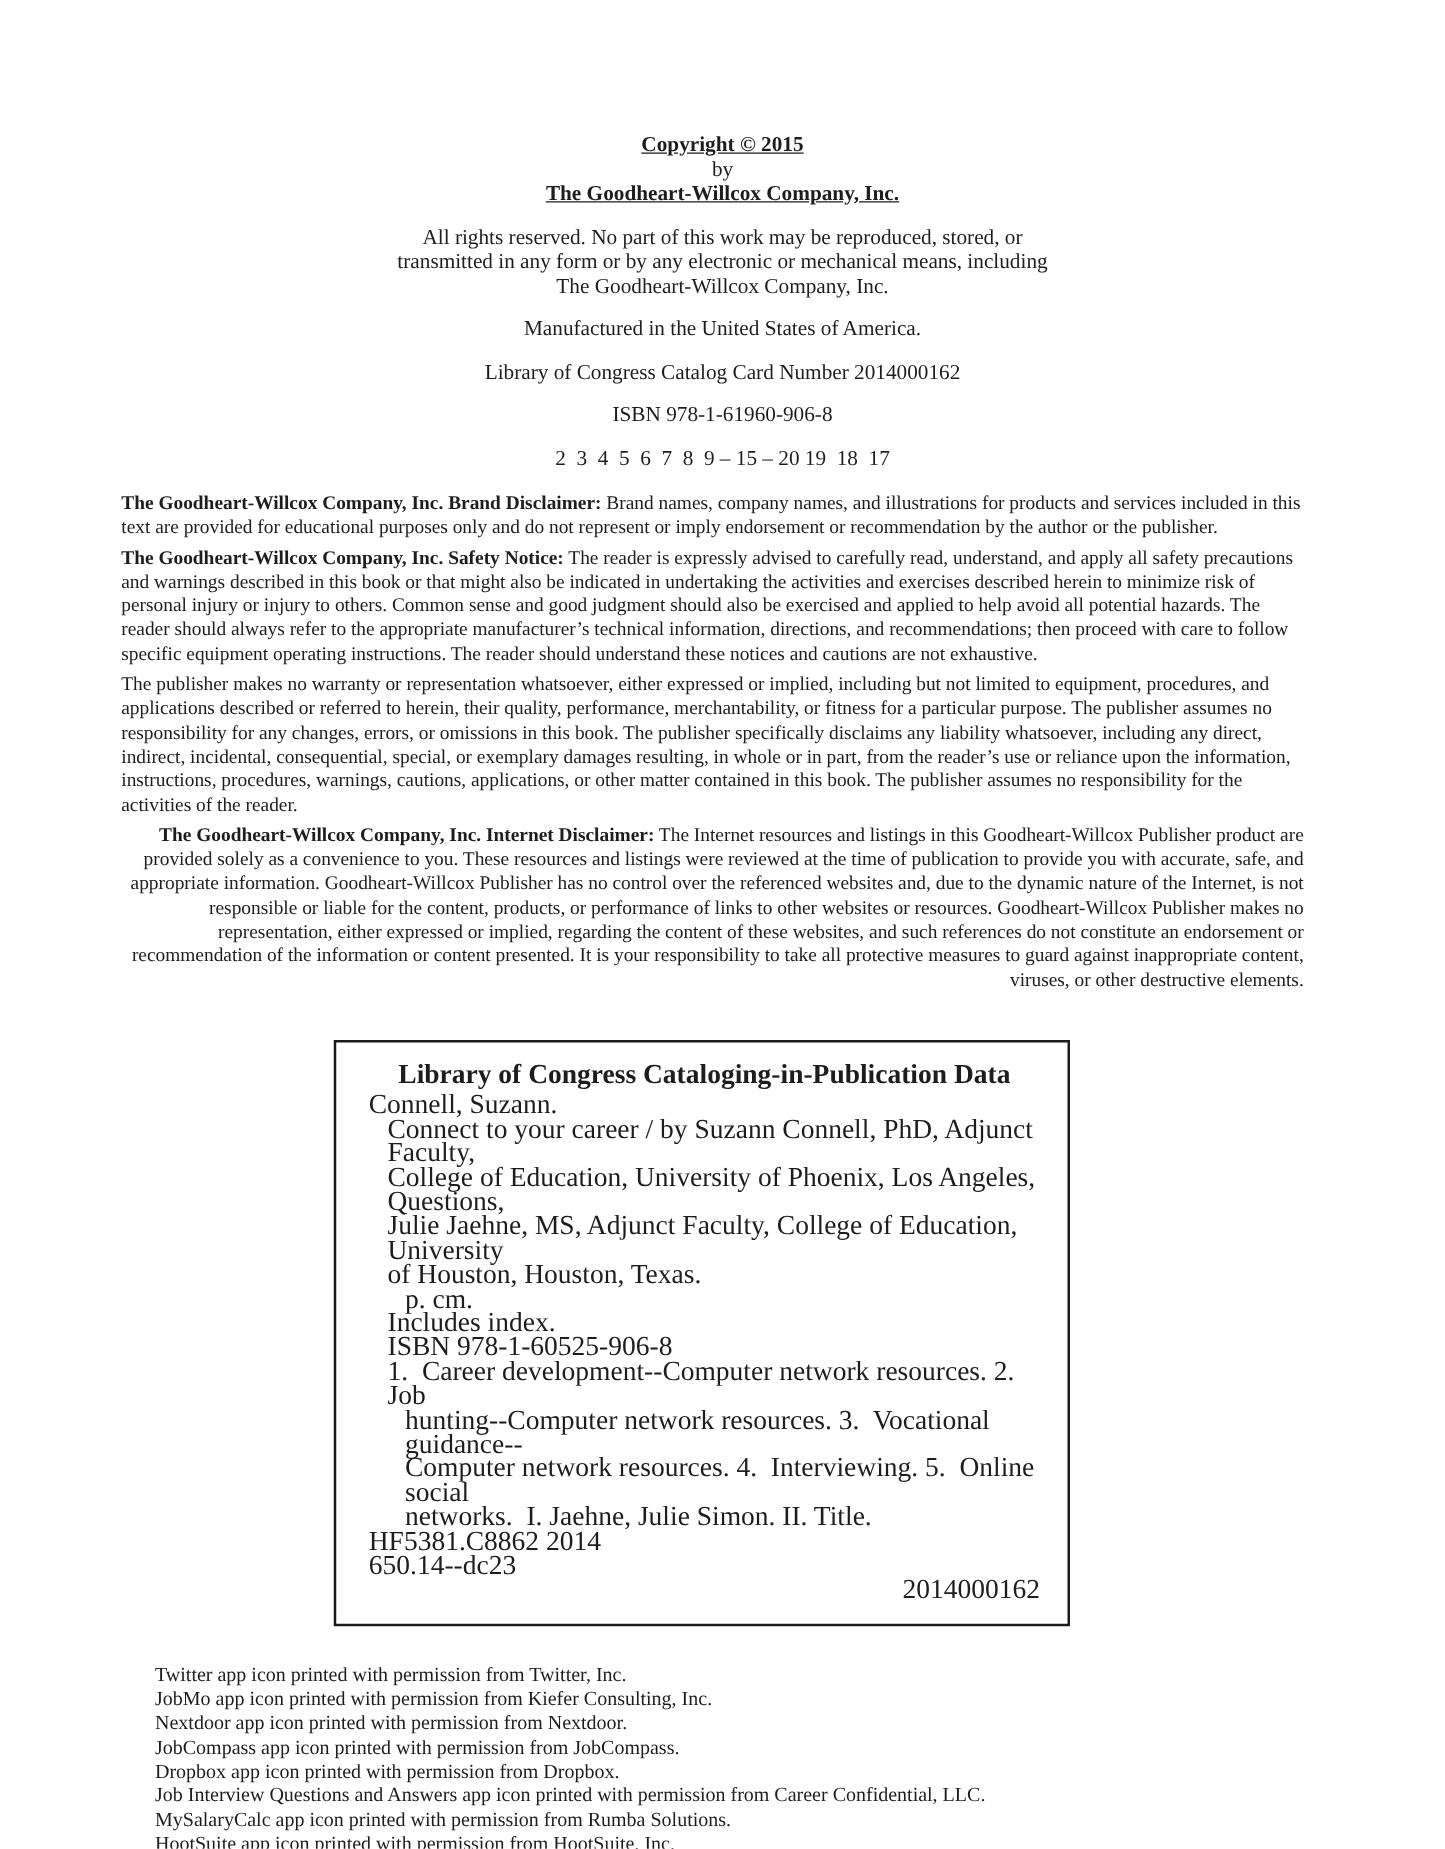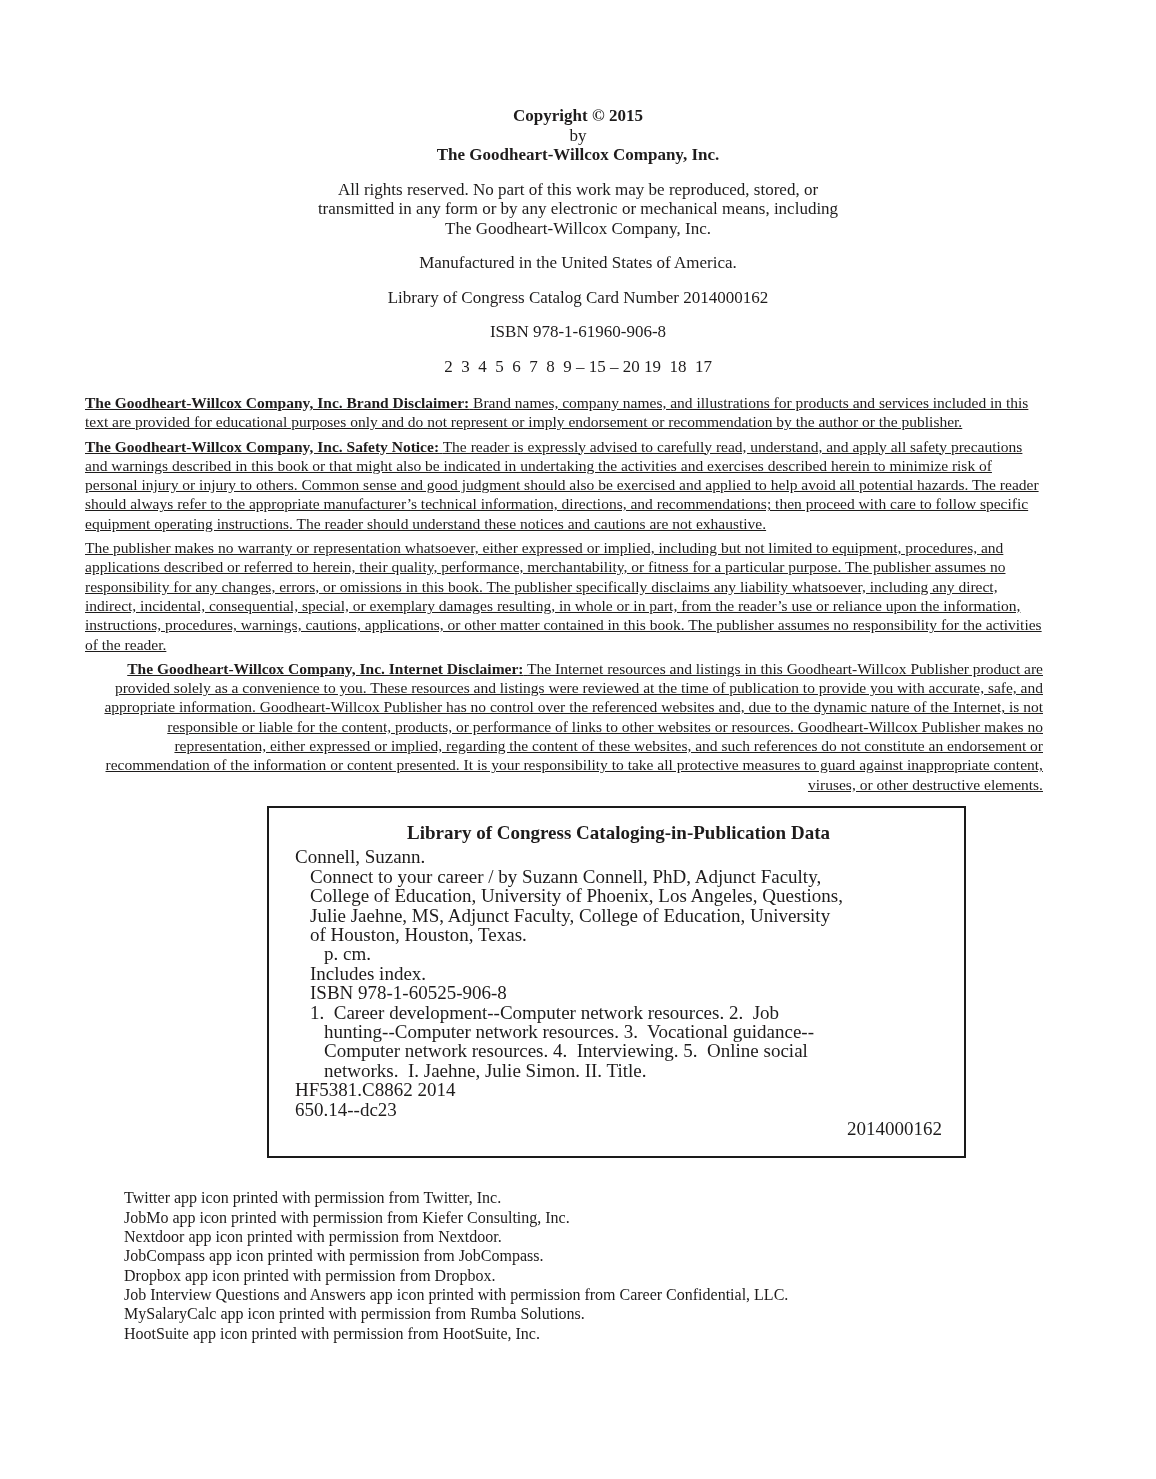--- a/index.html
+++ b/index.html
@@ -19,41 +19,41 @@
     padding-top: 106px;
     overflow: hidden;
   }
   
   .center-block {
     text-align: center;
     font-size: 17px;
     line-height: 19.5px;
   }
   .center-block .grp + .grp { margin-top: 15px; }
-  .bold { font-weight: bold; }
+  .bold { font-weight: bold; text-decoration: underline; }
 
   
   .disclaimers {
     margin: 17px 0 0 85px;
     width: 958px;
     font-size: 15.5px;
     line-height: 19.3px;
     text-align: left;
   }
-  .disclaimers p { margin: 0 0 5px 0; text-decoration: underline; }
+  .disclaimers p { margin: 0 0 5px 12px; }
   .disclaimers p:last-child { margin-bottom: 0; text-align: right; }
 
   
   .loc-box {
     box-sizing: border-box;
-    margin: 12px 0 0 267px;
-    width: 699px;
+    margin: 38px 0 0 267px;
+    width: 589px;
     border: 2px solid #1a1a1a;
     padding: 15px 22px 18px 26px;
-    font-size: 19px;
+    font-size: 22px;
     line-height: 19.4px;
   }
   .loc-title {
     text-align: center;
     font-weight: bold;
     margin-bottom: 5px;
   }
   .loc-line { white-space: pre-wrap; }
   .i0 { margin-left: 0; }
   .i1 { margin-left: 15px; }

